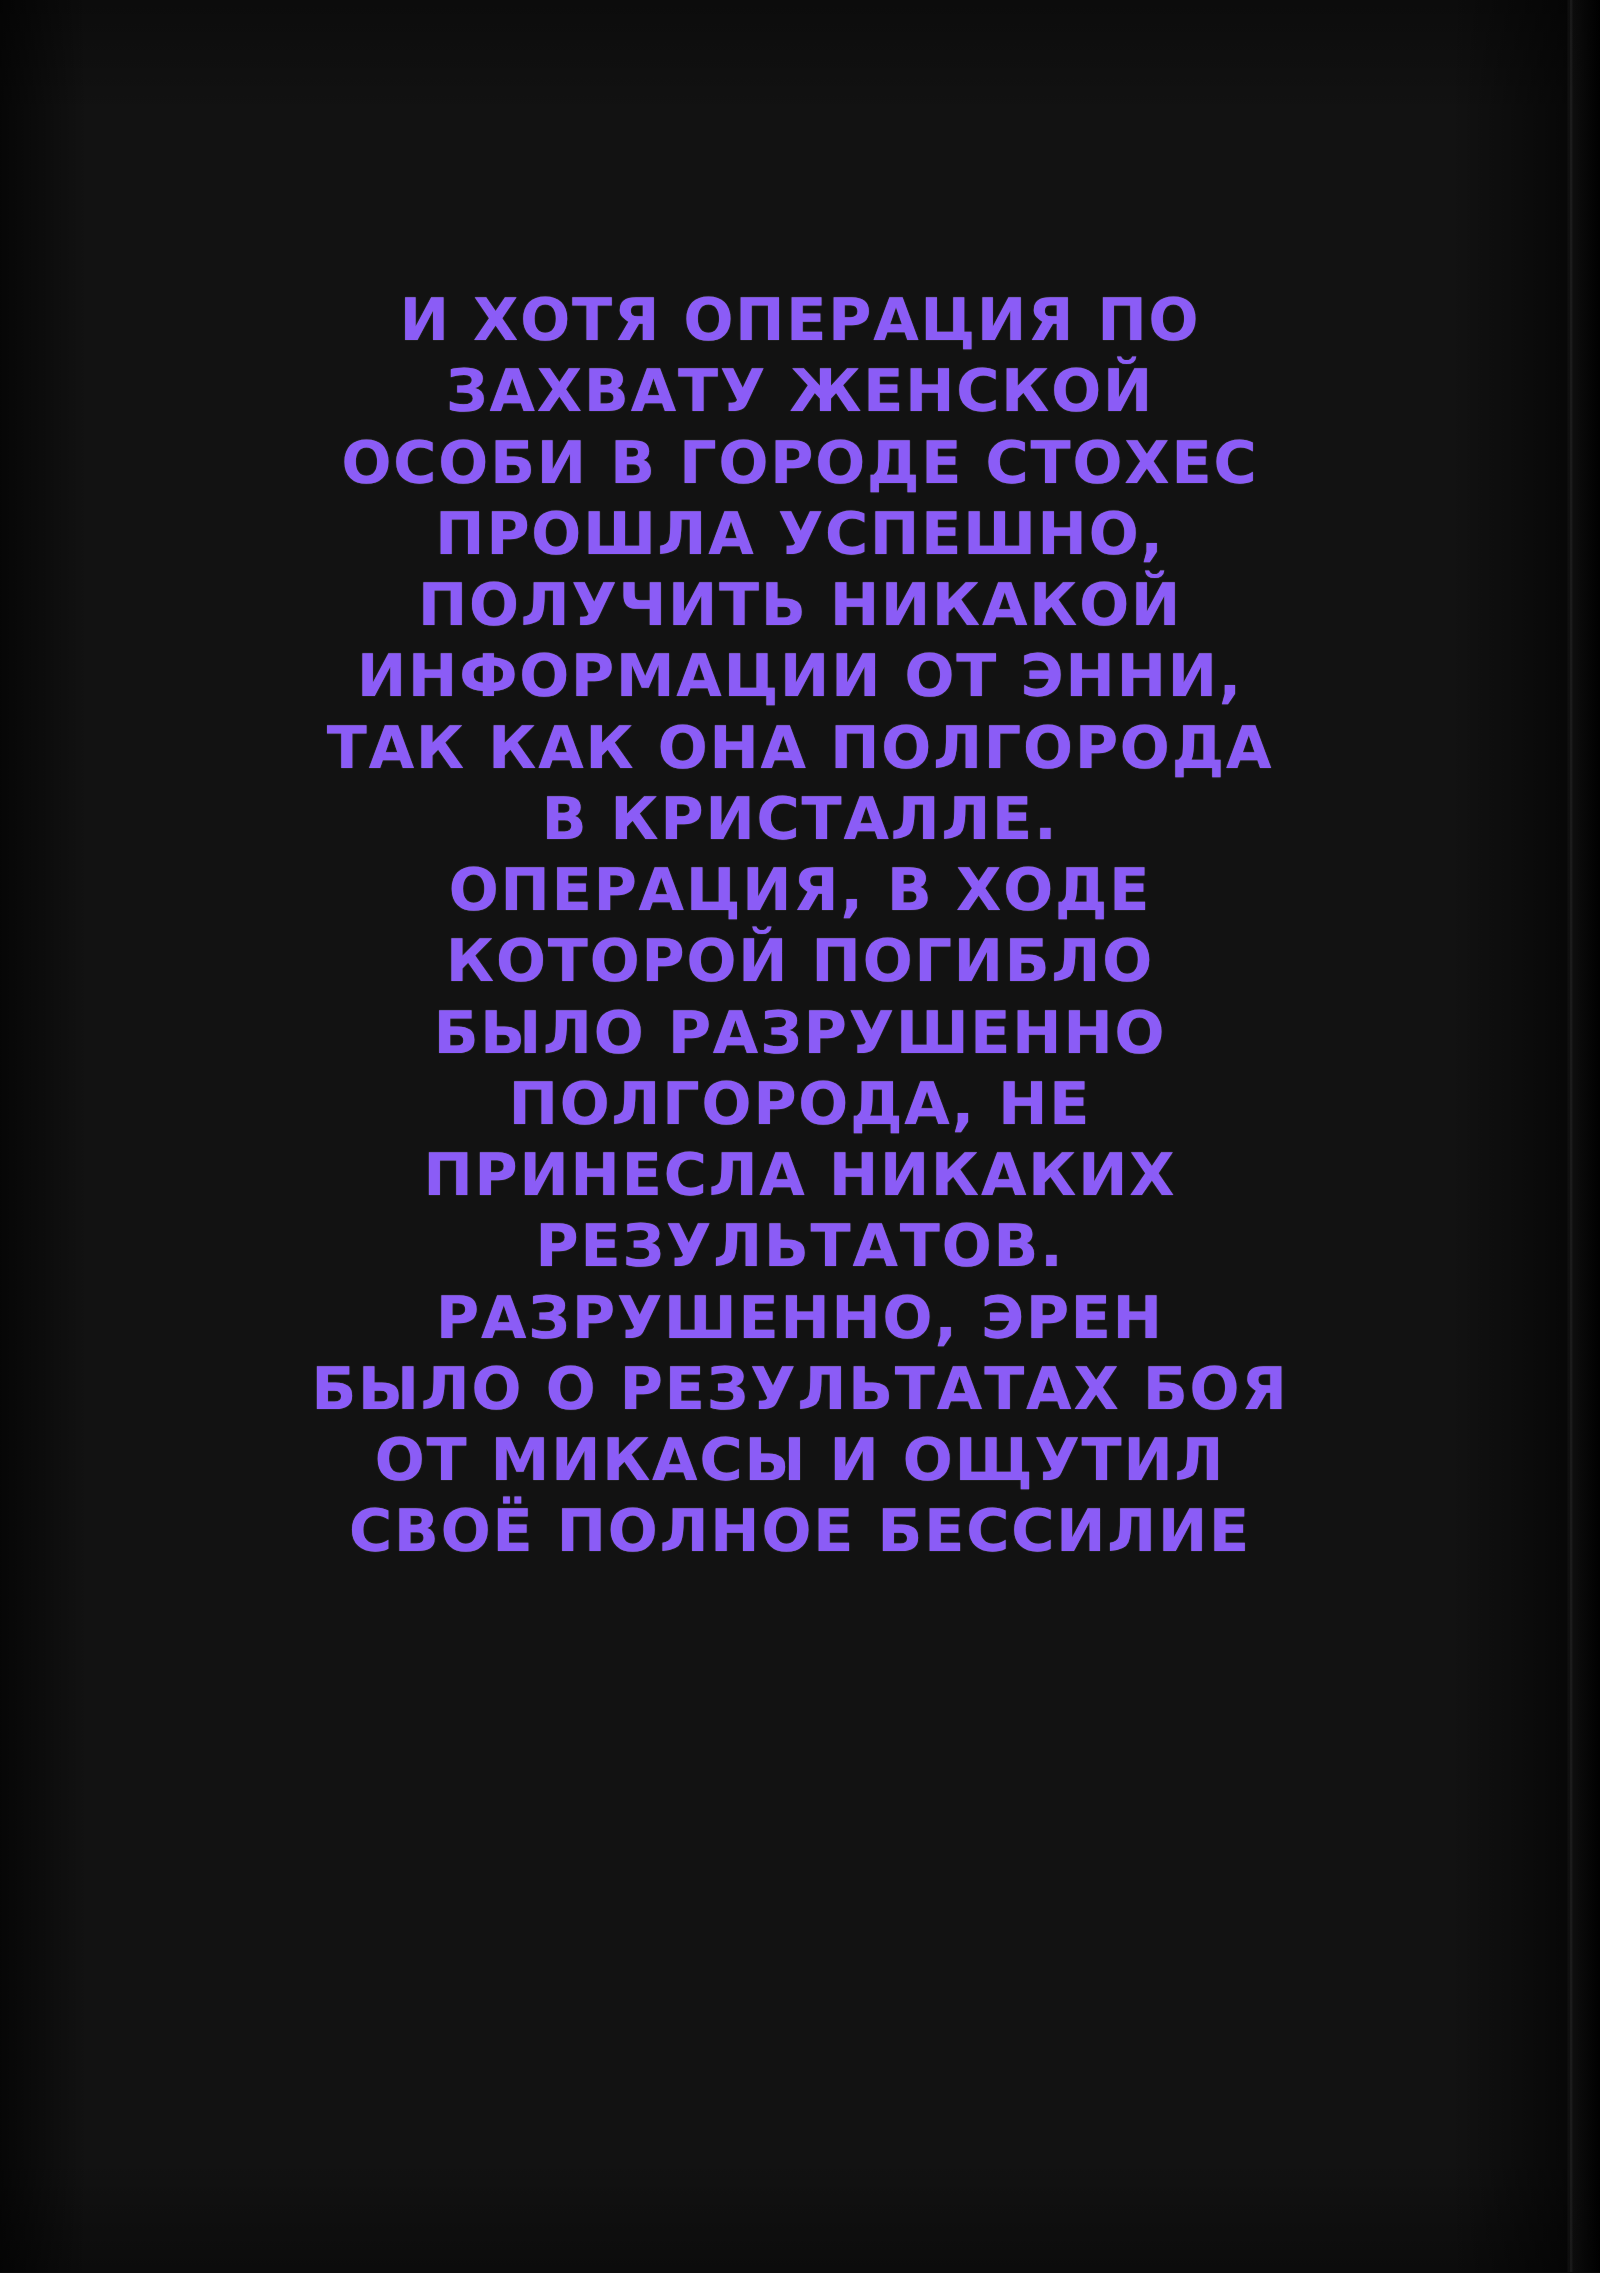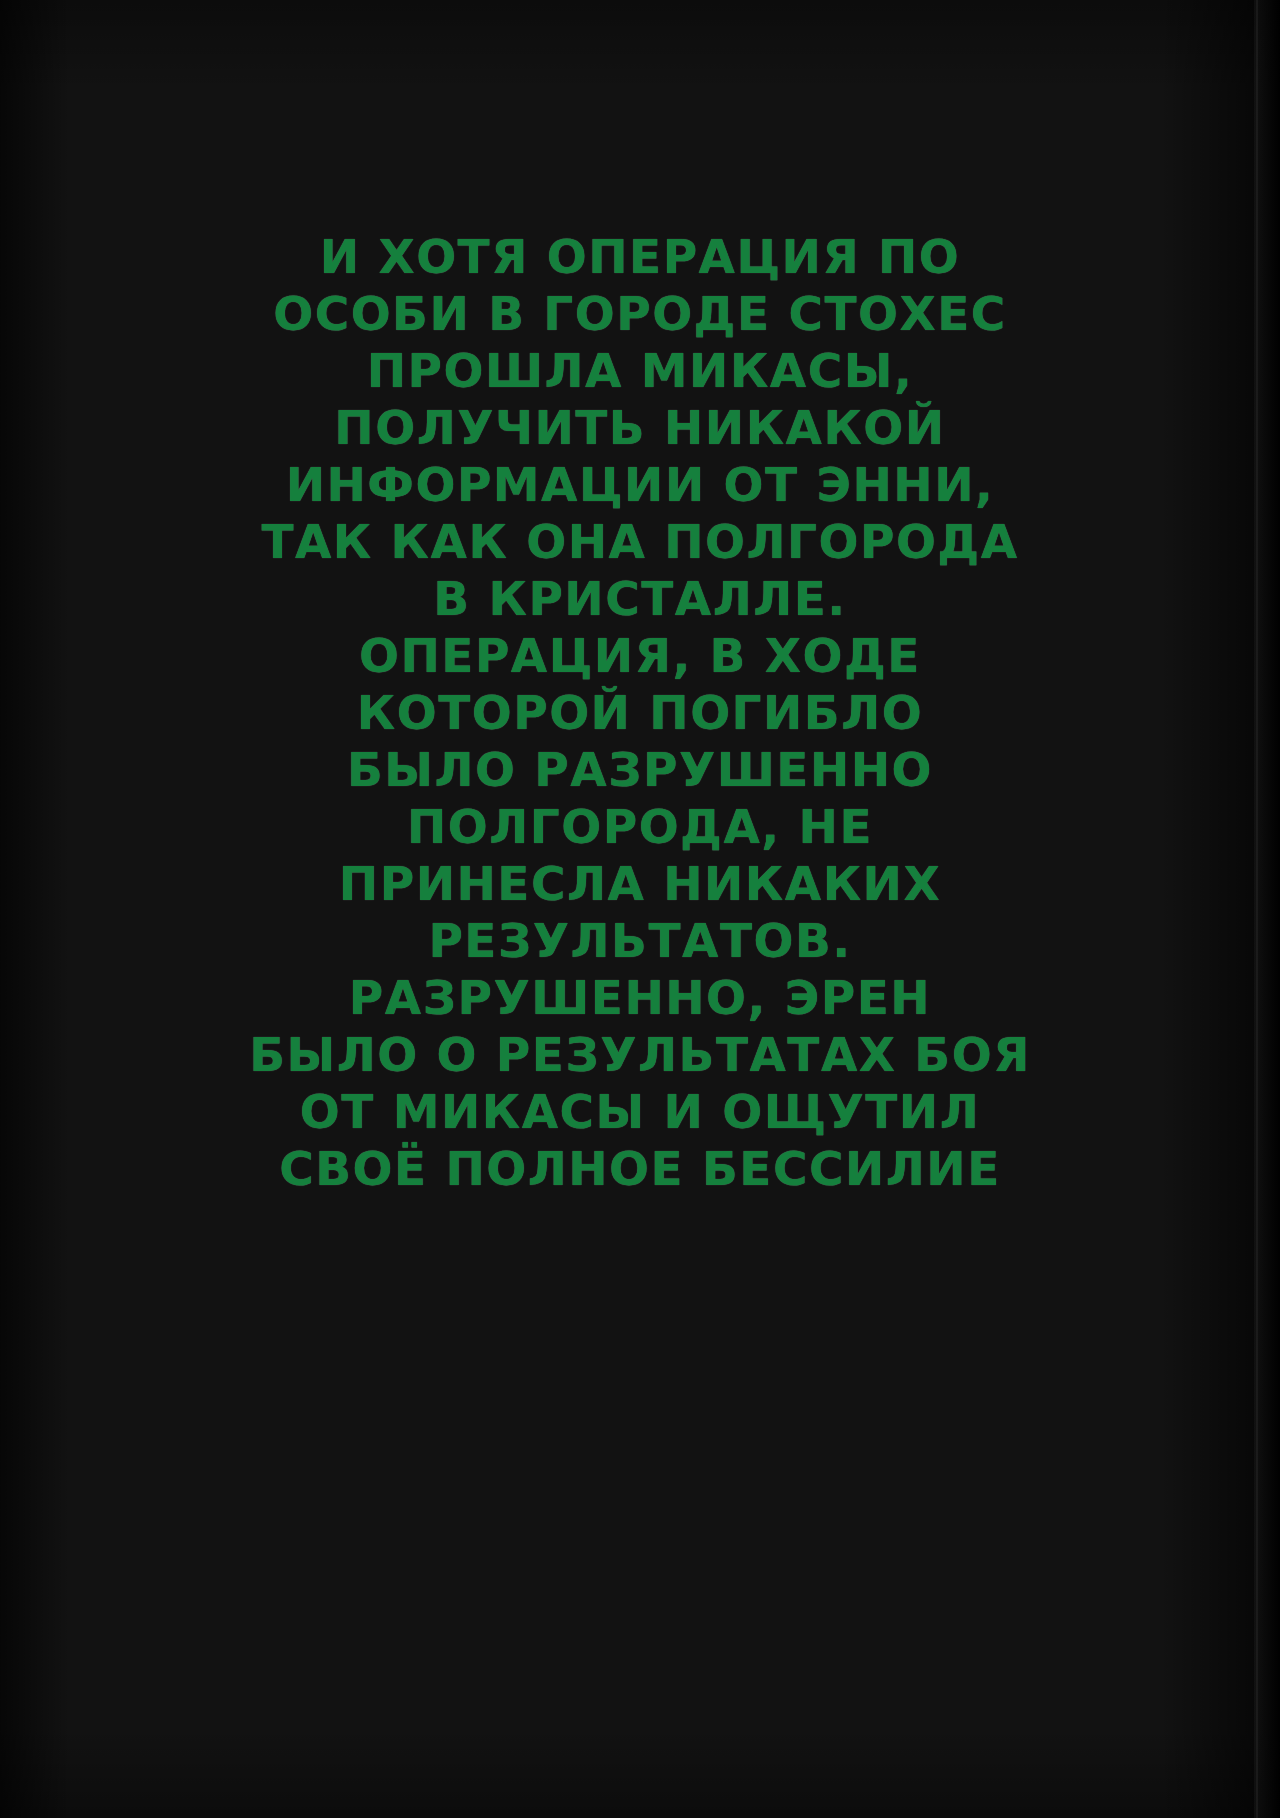--- a/index.html
+++ b/index.html
@@ -47,21 +47,21 @@
   .caption-block {
     position: absolute;
     left: 0;
     right: 0;
     top: 228px;
     display: flex;
     flex-direction: column;
     align-items: center;
   }
   .caption-line {
-    color: #15803d;
+    color: #8b5cf6;
     font-family: "DejaVu Sans", sans-serif;
     font-weight: 700;
     font-size: 47px;
     line-height: 57px;
     letter-spacing: 1.5px;
     text-align: center;
     white-space: pre;
     text-shadow: 0 0 1px rgba(255,255,255,0.35);
   }
 </style>
@@ -69,22 +69,23 @@
 <body>
 
 <div class="page">
 
   <div class="page-texture"></div>
   <div class="gutter-edge"></div>
   <div class="gutter-line"></div>
 
   <div class="caption-block">
     <div class="caption-line">И ХОТЯ ОПЕРАЦИЯ ПО</div>
+    <div class="caption-line">ЗАХВАТУ ЖЕНСКОЙ</div>
     <div class="caption-line">ОСОБИ В ГОРОДЕ СТОХЕС</div>
-    <div class="caption-line">ПРОШЛА МИКАСЫ,</div>
+    <div class="caption-line">ПРОШЛА УСПЕШНО,</div>
     <div class="caption-line">ПОЛУЧИТЬ НИКАКОЙ</div>
     <div class="caption-line">ИНФОРМАЦИИ ОТ ЭННИ,</div>
     <div class="caption-line">ТАК КАК ОНА ПОЛГОРОДА</div>
     <div class="caption-line">В КРИСТАЛЛЕ.</div>
     <div class="caption-line">ОПЕРАЦИЯ, В ХОДЕ</div>
     <div class="caption-line">КОТОРОЙ ПОГИБЛО</div>
     <div class="caption-line">БЫЛО РАЗРУШЕННО</div>
     <div class="caption-line">ПОЛГОРОДА, НЕ</div>
     <div class="caption-line">ПРИНЕСЛА НИКАКИХ</div>
     <div class="caption-line">РЕЗУЛЬТАТОВ.</div>

